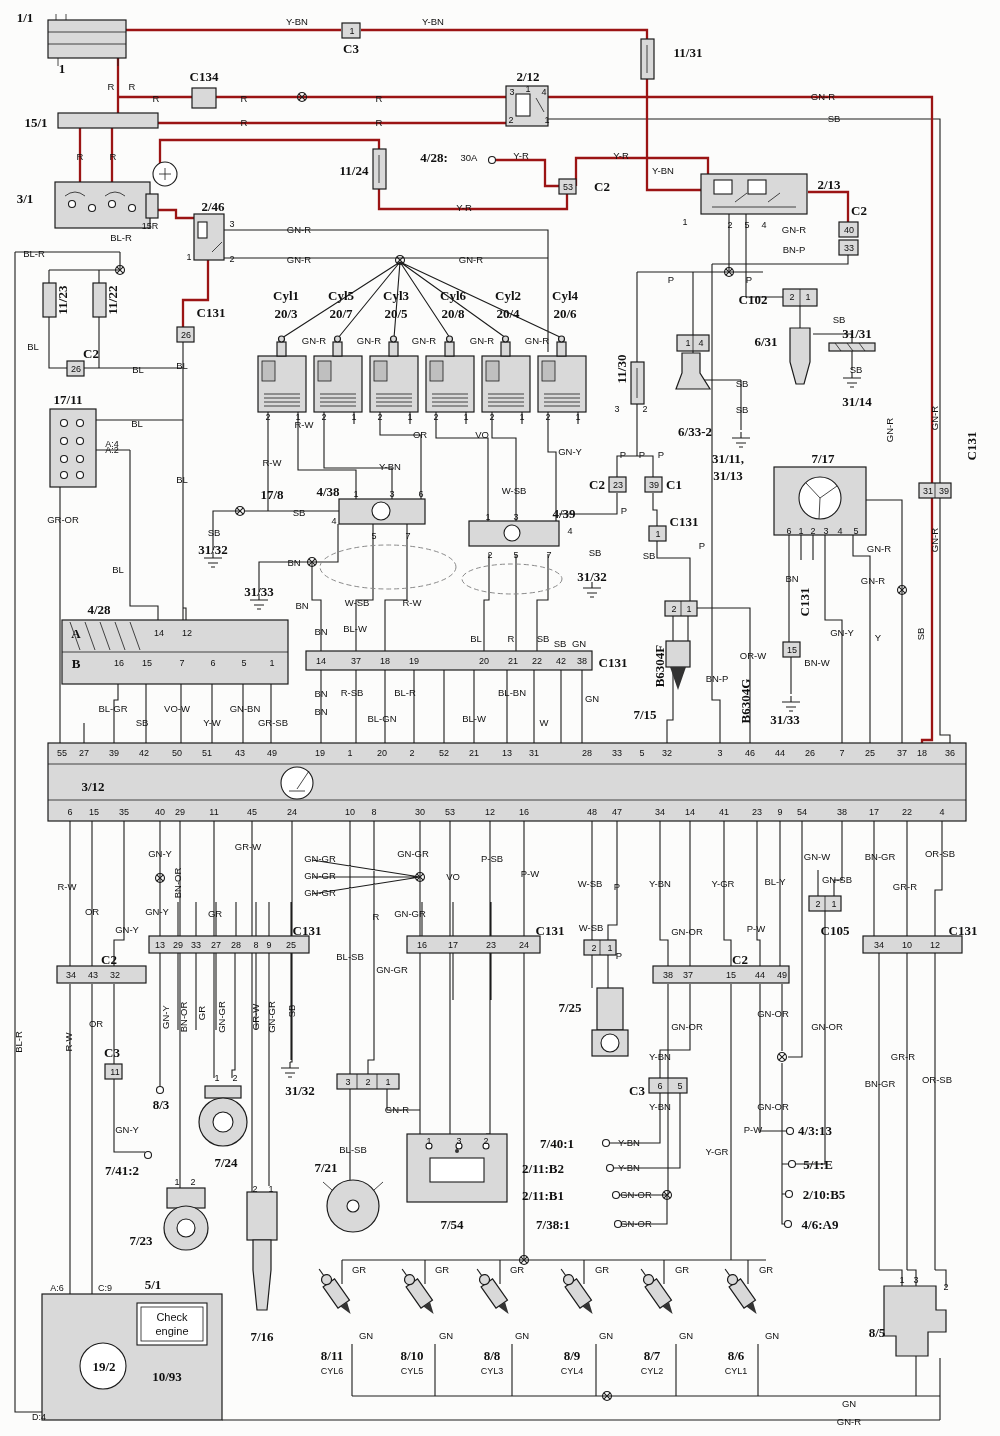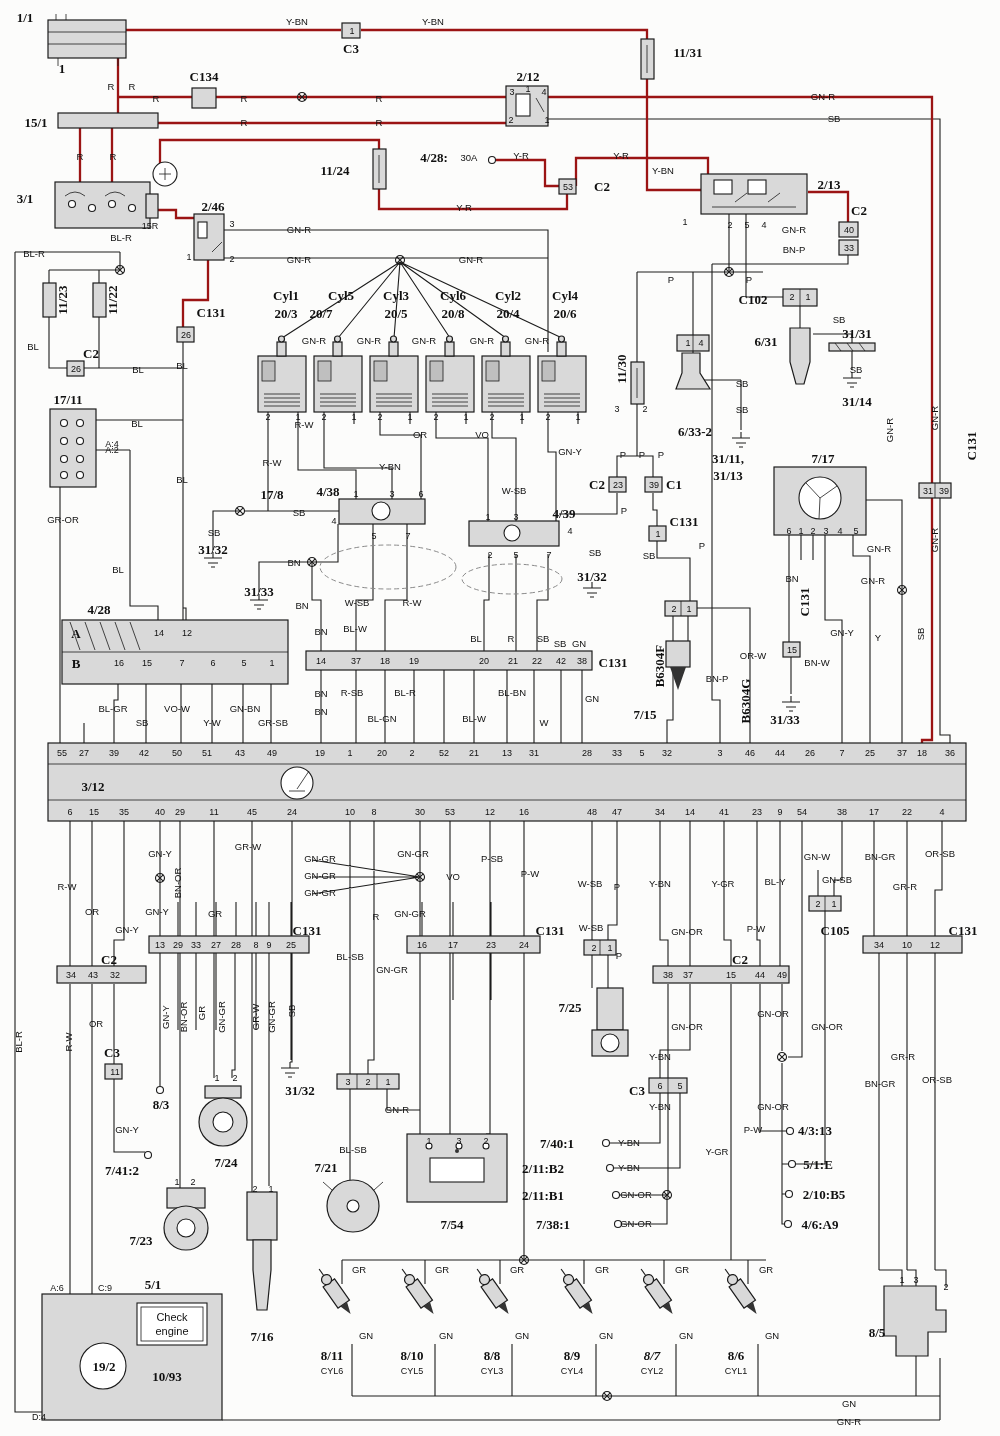--- a/index.html
+++ b/index.html
@@ -359,37 +359,37 @@
 
 <div id="labels">
       <span class="ref" style="left: 25px; top: 17px;">1/1</span>
       <span class="ref" style="left: 62px; top: 68px;">1</span>
       <span class="ref" style="left: 36px; top: 122px;">15/1</span>
       <span class="ref" style="left: 25px; top: 198px;">3/1</span>
       <span class="ref" style="left: 213px; top: 206px;">2/46</span>
       <span class="ref vert" style="left: 62px; top: 300px;">11/23</span>
       <span class="ref vert" style="left: 112px; top: 300px;">11/22</span>
       <span class="ref" style="left: 68px; top: 399px;">17/11</span>
-      <span class="ref" style="left: 335px; top: 170px;">11/24</span>
+      <span class="ref" style="left: 354px; top: 170px;">11/24</span>
       <span class="ref" style="left: 528px; top: 76px;">2/12</span>
       <span class="ref" style="left: 434px; top: 157px;">4/28:</span>
       <span class="ref" style="left: 688px; top: 52px;">11/31</span>
       <span class="ref" style="left: 829px; top: 184px;">2/13</span>
       <span class="ref" style="left: 766px; top: 341px;">6/31</span>
       <span class="ref" style="left: 857px; top: 333px;">31/31</span>
       <span class="ref" style="left: 857px; top: 401px;">31/14</span>
       <span class="ref" style="left: 695px; top: 431px;">6/33-2</span>
       <span class="ref" style="left: 728px; top: 458px;">31/11,</span>
       <span class="ref" style="left: 728px; top: 475px;">31/13</span>
       <span class="ref vert" style="left: 621px; top: 369px;">11/30</span>
       <span class="ref" style="left: 823px; top: 458px;">7/17</span>
       <span class="ref" style="left: 286px; top: 295px;">Cyl1</span>
       <span class="ref" style="left: 286px; top: 313px;">20/3</span>
       <span class="ref" style="left: 341px; top: 295px;">Cyl5</span>
-      <span class="ref" style="left: 321px; top: 313px;">20/7</span>
+      <span class="ref" style="left: 341px; top: 313px;">20/7</span>
       <span class="ref" style="left: 396px; top: 295px;">Cyl3</span>
       <span class="ref" style="left: 396px; top: 313px;">20/5</span>
       <span class="ref" style="left: 453px; top: 295px;">Cyl6</span>
       <span class="ref" style="left: 453px; top: 313px;">20/8</span>
       <span class="ref" style="left: 508px; top: 295px;">Cyl2</span>
       <span class="ref" style="left: 508px; top: 313px;">20/4</span>
       <span class="ref" style="left: 565px; top: 295px;">Cyl4</span>
       <span class="ref" style="left: 565px; top: 313px;">20/6</span>
       <span class="ref" style="left: 272px; top: 494px;">17/8</span>
       <span class="ref" style="left: 328px; top: 491px;">4/38</span>
@@ -419,21 +419,21 @@
       <span class="ref" style="left: 543px; top: 1195px;">2/11:B1</span>
       <span class="ref" style="left: 553px; top: 1224px;">7/38:1</span>
       <span class="ref" style="left: 815px; top: 1130px;">4/3:13</span>
       <span class="ref" style="left: 818px; top: 1164px;">5/1:E</span>
       <span class="ref" style="left: 824px; top: 1194px;">2/10:B5</span>
       <span class="ref" style="left: 820px; top: 1224px;">4/6:A9</span>
       <span class="ref" style="left: 332px; top: 1355px;">8/11</span>
       <span class="ref" style="left: 412px; top: 1355px;">8/10</span>
       <span class="ref" style="left: 492px; top: 1355px;">8/8</span>
       <span class="ref" style="left: 572px; top: 1355px;">8/9</span>
-      <span class="ref" style="left: 652px; top: 1355px; font-style: italic;">8/7</span>
+      <span class="ref" style="left: 652px; top: 1355px;">8/7</span>
       <span class="ref" style="left: 736px; top: 1355px;">8/6</span>
       <span class="ref" style="left: 877px; top: 1332px;">8/5</span>
       <span class="ref" style="left: 153px; top: 1284px;">5/1</span>
       <span class="ref" style="left: 104px; top: 1366px;">19/2</span>
       <span class="ref" style="left: 167px; top: 1376px;">10/93</span>
       <span class="ref" style="left: 351px; top: 48px;">C3</span>
       <span class="ref" style="left: 204px; top: 76px;">C134</span>
       <span class="ref" style="left: 602px; top: 186px;">C2</span>
       <span class="ref" style="left: 859px; top: 210px;">C2</span>
       <span class="ref" style="left: 211px; top: 312px;">C131</span>

